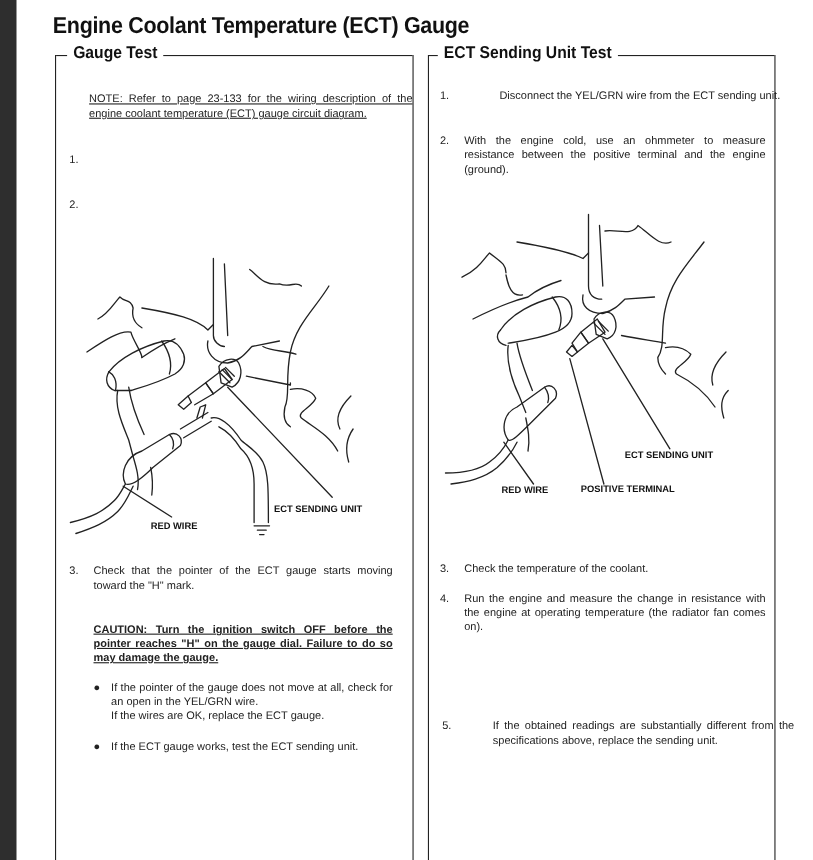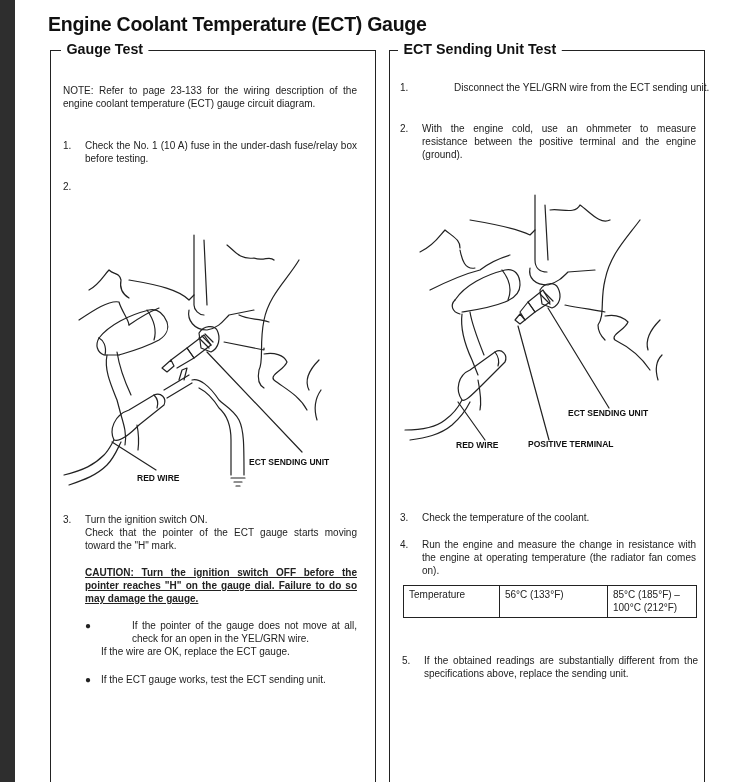--- a/index.html
+++ b/index.html
@@ -46,25 +46,24 @@
 <body>
 
 <div class="left-strip"></div>
 
 <h1 class="page-title">Engine Coolant Temperature (ECT) Gauge</h1>
 
 <div class="section" id="sec-left">
   <div class="topline"></div>
   <div class="section-title">Gauge Test</div>
 
-  <div class="txt" style="left:12px; top:34px; width:294px;">NOTE: Refer to page 23-133 for the wiring description of the engine coolant temperature (ECT) gauge circuit diagram.</div>
+  <div class="txt" style="left:30px; top:34px; width:294px;text-decoration:underline;">NOTE: Refer to page 23-133 for the wiring description of the engine coolant temperature (ECT) gauge circuit diagram.</div>
 
   <div class="step" style="left:12px; top:89px; width:294px; height:30px;">
     <span class="num">1.</span>
-    <span class="body" style="width:272px;">Check the No. 1 (10 A) fuse in the under-dash fuse/relay box before testing.</span>
   </div>
 
   <div class="step" style="left:12px; top:130px; width:294px; height:45px;">
     <span class="num">2.</span>
   </div>
 
   <svg class="illus" style="left:8px; top:180px;" width="312" height="270" viewBox="0 0 312 270">
     <g fill="none" stroke="#222" stroke-width="1.2" stroke-linecap="round" stroke-linejoin="round">
 
       <path d="M70 50 C100 55 120 60 130 70 L135 65"></path>
@@ -110,32 +109,31 @@
       <path d="M148 122 L243 222"></path>
       <path d="M53 212 L97 240"></path>
     </g>
     <text class="label" x="190" y="235">ECT SENDING UNIT</text>
     <text class="label" x="78" y="251">RED WIRE</text>
   </svg>
 
   <div class="step" style="left:12px; top:463px; width:294px; height:45px;">
     <span class="num">3.</span>
     <span class="body" style="width:272px; text-align:left;">
-      <span style="display:block;">Turn the ignition switch ON.</span>
       <span style="display:block; text-align:justify;">Check that the pointer of the ECT gauge starts moving toward the "H" mark.</span>
     </span>
   </div>
 
   <div class="txt caution" style="left:34px; top:516px; width:272px;">CAUTION: Turn the ignition switch OFF before the pointer reaches "H" on the gauge dial. Failure to do so may damage the gauge.</div>
 
   <div class="step" style="left:34px; top:569px; width:272px; height:45px;">
     <span class="bullet-dot">●</span>
     <span class="body" style="left:16px; width:256px; text-align:left;">
-      <span style="display:block; text-align:justify;margin-left:31px;">If the pointer of the gauge does not move at all, check for an open in the YEL/GRN wire.</span>
-      <span style="display:block;">If the wire are OK, replace the ECT gauge.</span>
+      <span style="display:block; text-align:justify;">If the pointer of the gauge does not move at all, check for an open in the YEL/GRN wire.</span>
+      <span style="display:block;">If the wires are OK, replace the ECT gauge.</span>
     </span>
   </div>
 
   <div class="step" style="left:34px; top:623px; width:272px; height:30px;">
     <span class="bullet-dot">●</span>
     <span class="body" style="left:16px; width:256px;">If the ECT gauge works, test the ECT sending unit.</span>
   </div>
 </div>
 
 <div class="section" id="sec-right">
@@ -199,25 +197,20 @@
     <span class="body" style="width:274px;">Check the temperature of the coolant.</span>
   </div>
 
   <div class="step" style="left:10px; top:488px; width:296px; height:45px;">
     <span class="num">4.</span>
     <span class="body" style="width:274px;">Run the engine and measure the change in resistance with the engine at operating temperature (the radiator fan comes on).</span>
   </div>
 
   <table class="spec" style="left:13px; top:535px; width:294px;">
     <tbody>
-        <tr>
-      <td style="width:84px;">Temperature</td>
-      <td style="width:96px;">56°C (133°F)</td>
-      <td>85°C (185°F) – 100°C (212°F)</td>
-    </tr>
   </tbody>
     </table>
 
   <div class="step" style="left:12px; top:604px; width:296px; height:45px;">
     <span class="num">5.</span>
-    <span class="body" style="width:274px;">If the obtained readings are substantially different from the specifications above, replace the sending unit.</span>
+    <span class="body" style="width:274px;margin-left:24px;">If the obtained readings are substantially different from the specifications above, replace the sending unit.</span>
   </div>
 </div>
 
 </body></html>

